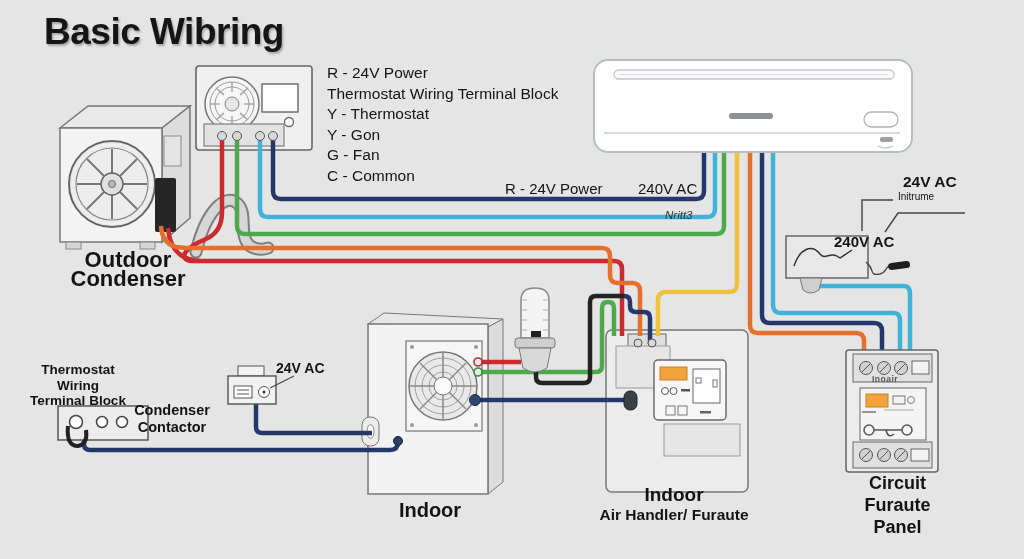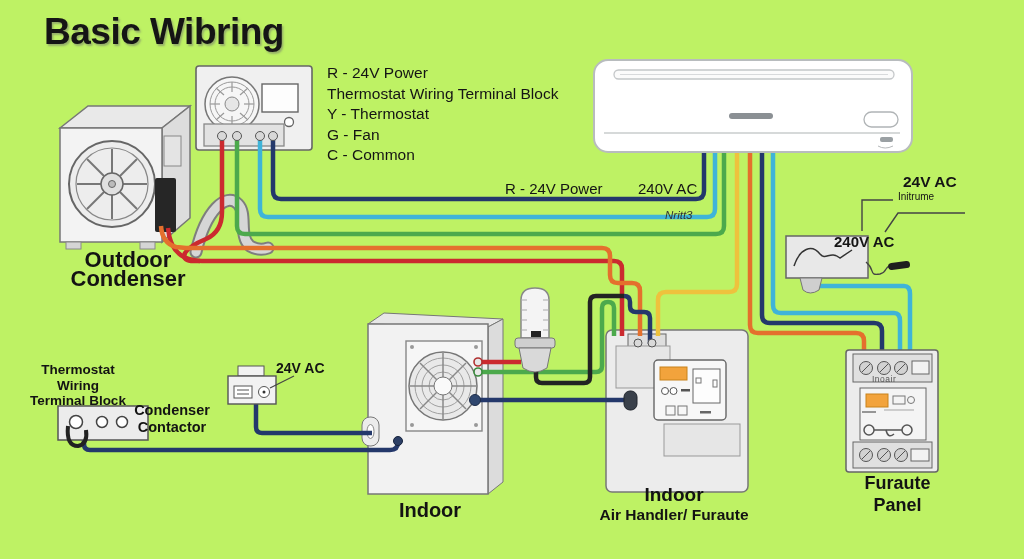--- a/index.html
+++ b/index.html
@@ -1,16 +1,16 @@
 <!DOCTYPE html>
 <html><head>
 <meta charset="utf-8">
 <style>
   html,body{margin:0;padding:0;background:#fff;}
-  .canvas{position:relative;width:1024px;height:559px;background:#bef264;overflow:hidden;
+  .canvas{position:relative;width:1024px;height:559px;background:#e5e5e5;overflow:hidden;
           font-family:"Liberation Sans",sans-serif;color:#111;}
   svg.diagram{position:absolute;left:0;top:0;}
   .lbl{position:absolute;white-space:nowrap;color:#141414;}
   .title{left:44px;top:11px;font-size:37px;font-weight:800;letter-spacing:-0.5px;color:#151515;
          text-shadow:1.5px 1.5px 2px rgba(110,110,110,.5);}
   .legend{left:327px;top:63px;font-size:15.5px;font-weight:500;line-height:20.5px;}
   .legend div{white-space:nowrap;}
   .mid{font-size:15px;font-weight:500;}
   .small{font-size:11.5px;font-weight:500;color:#333;font-style:italic;}
   .bold{font-weight:700;}
@@ -254,20 +254,21 @@
     </g>
   </g>
 </svg>
 
 <div class="lbl title">Basic Wibring</div>
 
 <div class="lbl legend">
   <div>R - 24V Power</div>
   <div>Thermostat Wiring Terminal Block</div>
   <div>Y - Thermostat</div>
+  <div>Y - Gon</div>
   <div>G - Fan</div>
   <div>C - Common</div>
 </div>
 
 <div class="lbl mid" style="left:505px;top:180px;">R - 24V Power</div>
 <div class="lbl mid" style="left:638px;top:180px;">240V AC</div>
 <div class="lbl small" style="left:665px;top:209px;">Nritt3</div>
 <div class="lbl bold" style="left:903px;top:173px;font-size:15.5px;">24V AC</div>
 <div class="lbl" style="left:898px;top:191px;font-size:10px;font-weight:500;">Initrume</div>
 <div class="lbl bold" style="left:834px;top:233px;font-size:15px;">240V AC</div>
@@ -292,19 +293,20 @@
 <div class="cblock" style="left:348px;top:499px;width:164px;">
   <div style="font-size:20px;">Indoor</div>
 </div>
 
 <div class="cblock" style="left:596px;top:484px;width:156px;">
   <div style="font-size:19px;">Indoor</div>
   <div style="font-size:15.5px;">Air Handler/ Furaute</div>
 </div>
 
 <div class="cblock" style="left:845px;top:472px;width:105px;font-size:18px;line-height:22px;">
+  <div>Circuit</div>
   <div>Furaute</div>
   <div>Panel</div>
 </div>
 
-<div class="lbl" style="left:872px;top:374px;font-size:8.5px;font-weight:400;color:#555;letter-spacing:.5px;">Inoair</div>
+<div class="lbl" style="left:872px;top:374px;font-size:8.5px;font-weight:700;color:#555;letter-spacing:.5px;">Inoair</div>
 
 </div>
 
 </body></html>

